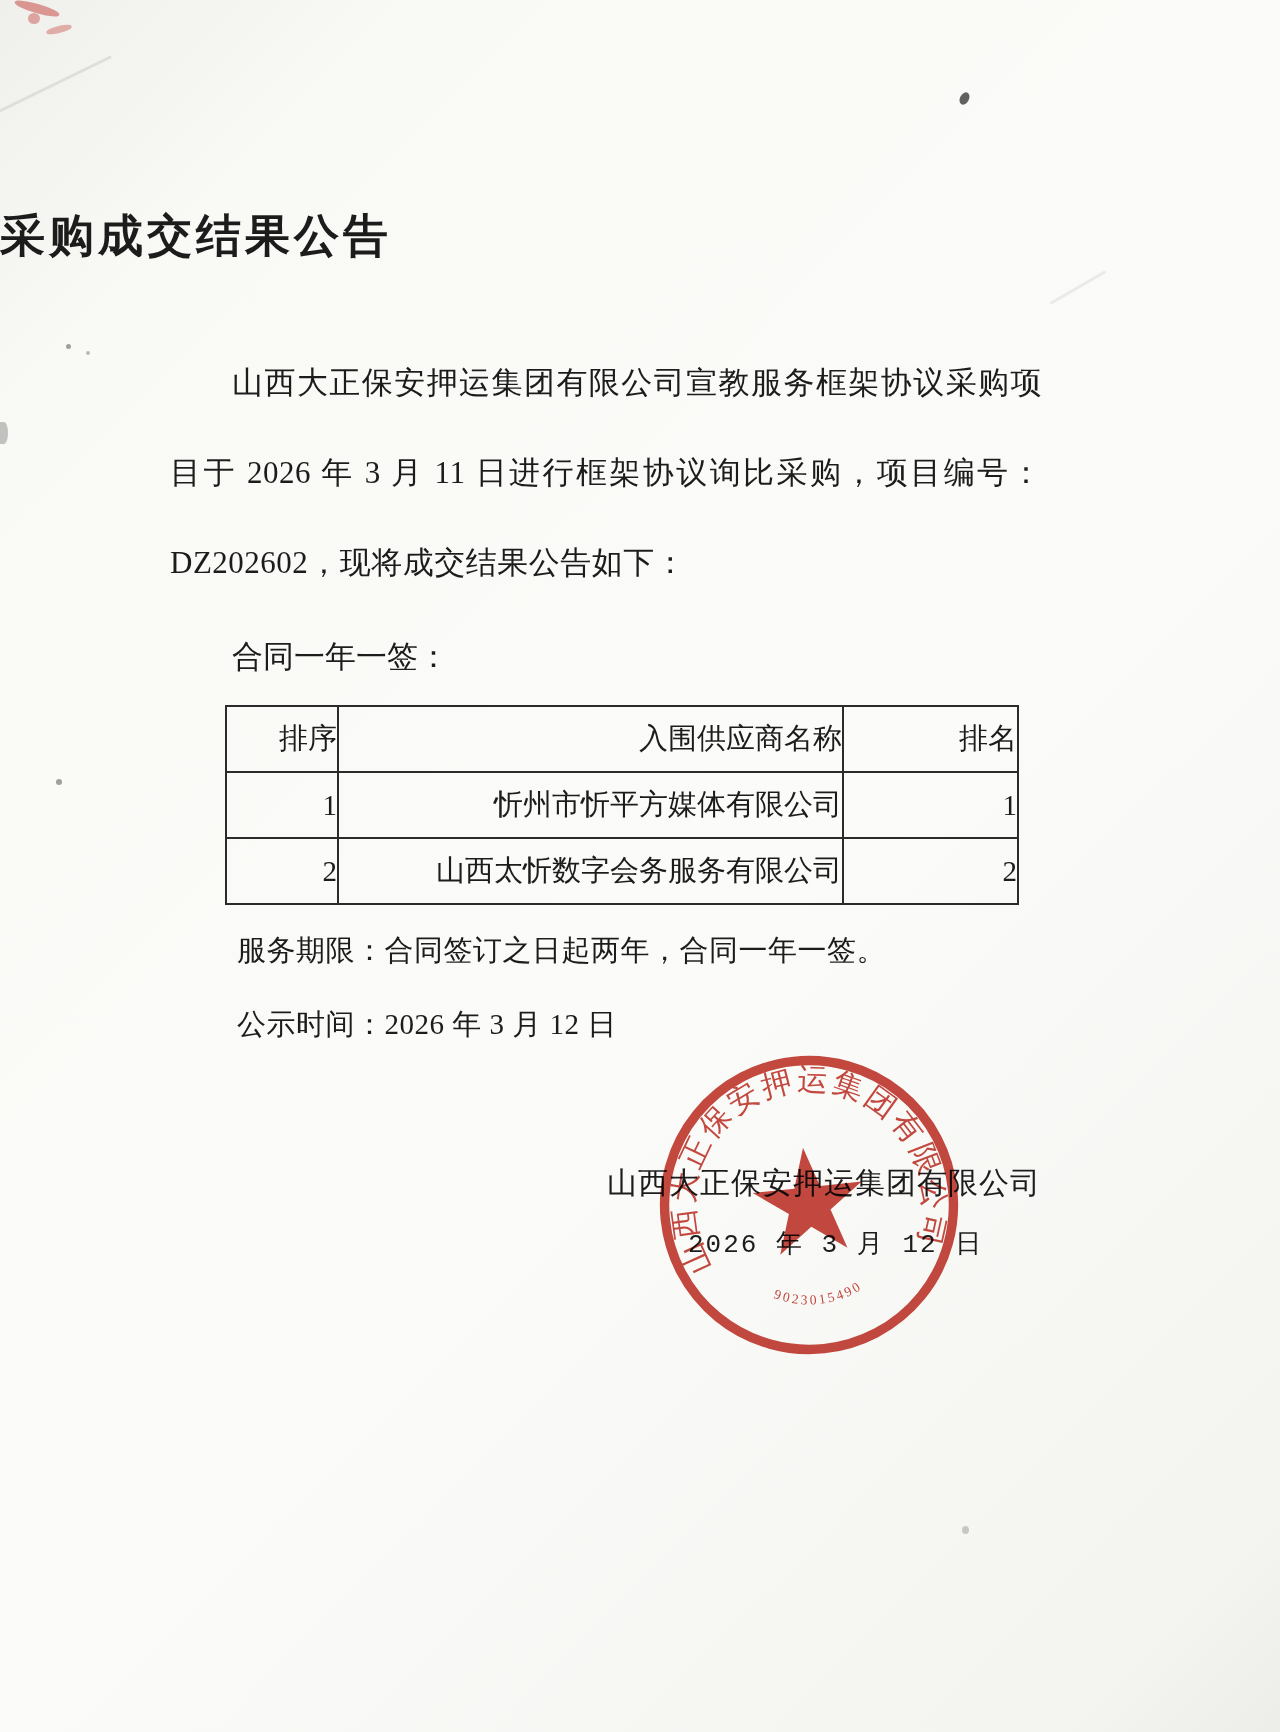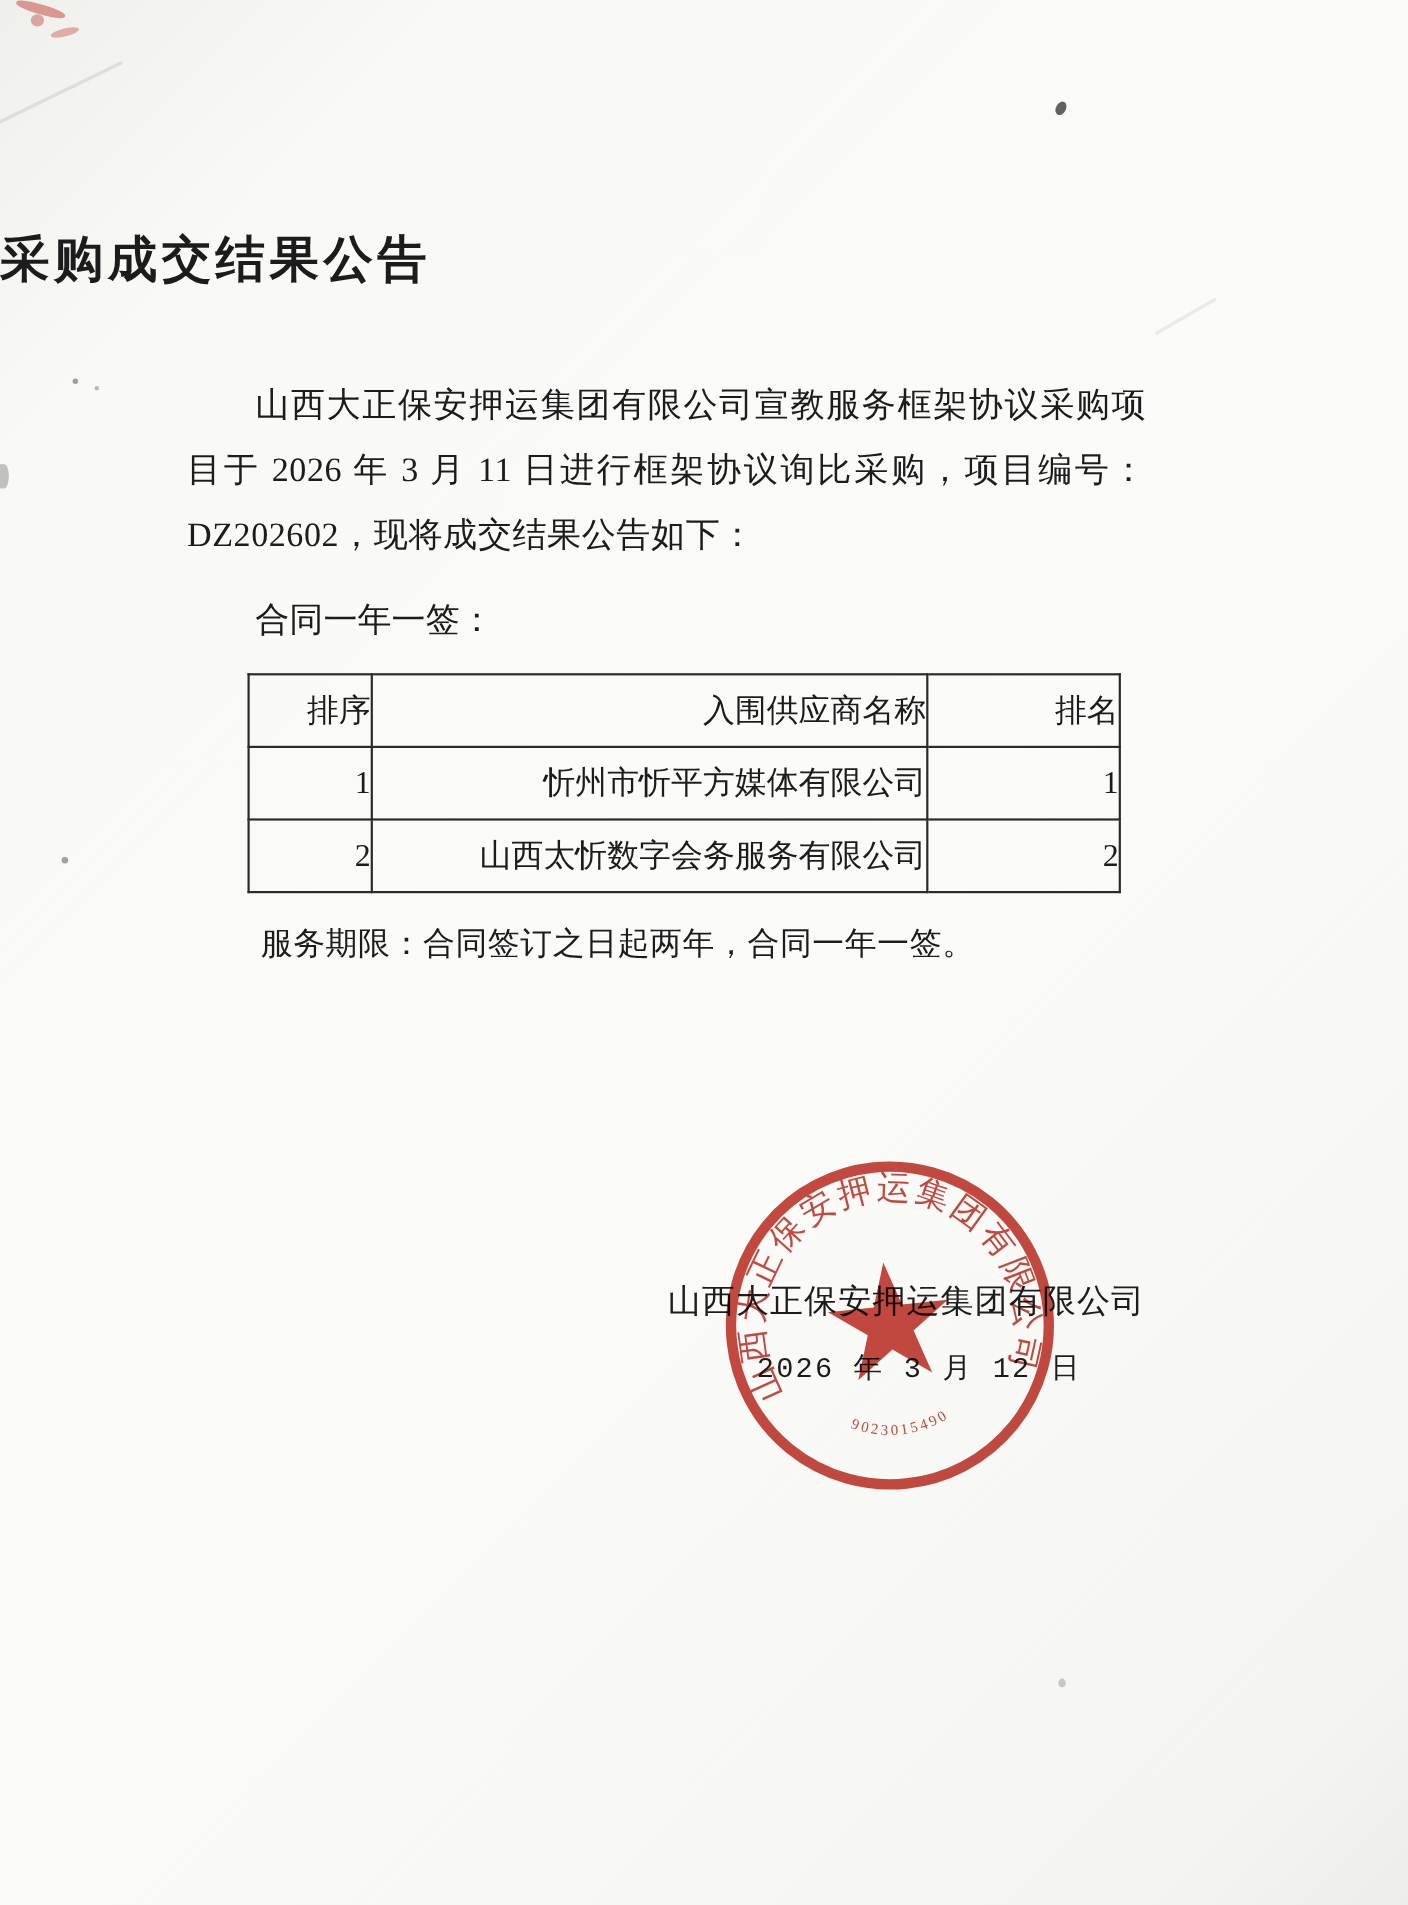--- a/index.html
+++ b/index.html
@@ -25,21 +25,21 @@
     letter-spacing: 4px;
   }
   .content {
     position: relative;
     margin: 0 172px 0 170px;
     width: 872px;
   }
   .para {
     margin: 72px 0 0 0;
     font-size: 31px;
-    line-height: 59px;
+    line-height: 90px;
     text-align: justify;
     text-indent: 2em;
     letter-spacing: 0.5px;
   }
   .intro {
     margin: 28px 0 0 0;
     font-size: 31px;
     text-indent: 2em;
   }
   table.suppliers {
@@ -140,20 +140,21 @@
         </tr>
         <tr>
           <td>2</td>
           <td>山西太忻数字会务服务有限公司</td>
           <td>2</td>
         </tr>
       </tbody>
     </table>
 
     <p class="after-line first">服务期限：合同签订之日起两年，合同一年一签。</p>
+    <p class="after-line last">公示时间：2026 年 3 月 12 日</p>
 
   </div>
 
   <div class="sign-company">山西大正保安押运集团有限公司</div>
   <div class="sign-date">2026 年 3 月 12 日</div>
 
   <svg class="stamp" viewBox="0 0 300 300" xmlns="http://www.w3.org/2000/svg">
     <circle cx="150" cy="150" r="138" fill="none" stroke-width="9" stroke="#c23a30"></circle>
     <polygon points="150,95 162.3,133 202.3,133 170,156.5 182.3,194.5 150,171 117.7,194.5 130,156.5 97.7,133 137.7,133" fill="#c23a30"></polygon>
     <defs>

